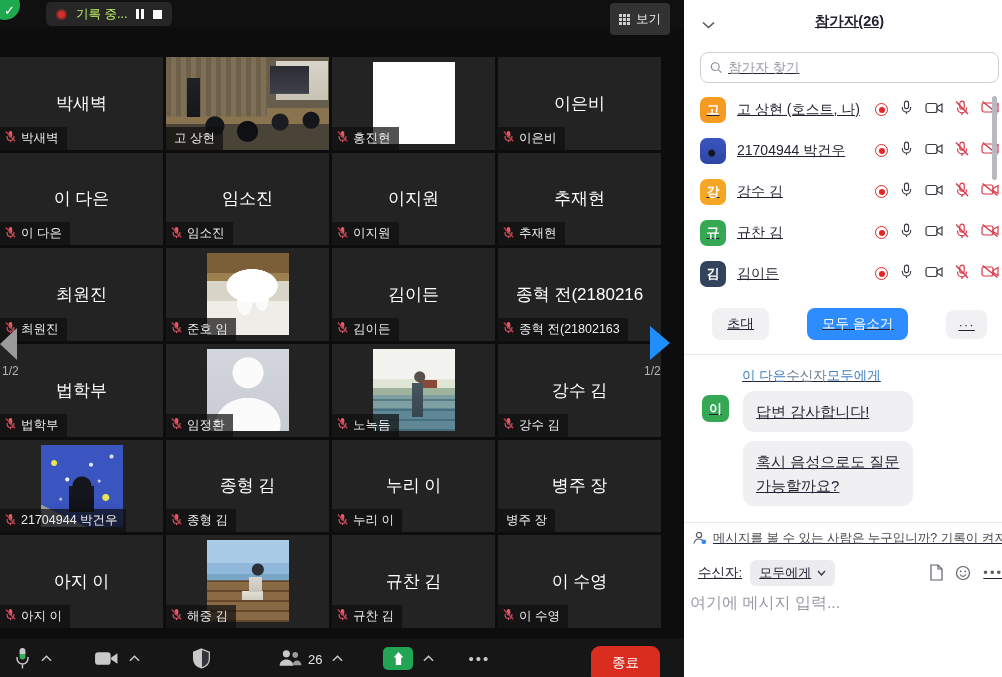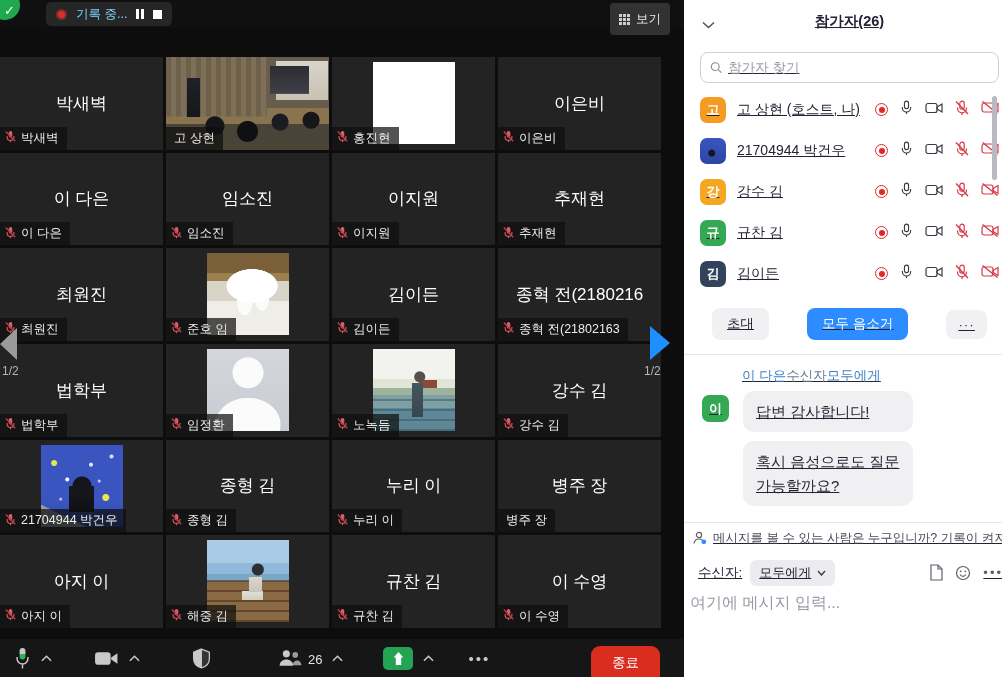--- a/index.html
+++ b/index.html
@@ -11,21 +11,21 @@
   #stage { position:absolute; left:0; top:0; width:684px; height:677px; background:#0d0d0d; }
 
   
   #topbar { position:absolute; left:0; top:0; width:684px; height:28px; background:#101010; }
   .corner-badge { position:absolute; left:-10px; top:-10px; width:30px; height:30px; border-radius:50%;
     background:#1ea94e; color:#fff; font-size:13px; display:flex; align-items:flex-end; justify-content:flex-end;
     padding:2px 5px; }
   .rec-pill { position:absolute; left:46px; top:2px; height:24px; background:#262626; border-radius:5px;
     display:flex; align-items:center; padding:0 10px; gap:9px; }
   .rec-dot { width:11px; height:11px; border-radius:50%; background:#d6302e; border:2px solid #7e2a28; }
-  .rec-text { color:#7dd3fc; font-size:12.5px; }
+  .rec-text { color:#bef264; font-size:12.5px; }
   .rec-btn { color:#fff; font-size:11px; background:none; border:none; cursor:pointer; display:flex; align-items:center; }
   .pause-glyph { display:inline-block; width:8px; height:10px; border-left:3px solid #fff; border-right:3px solid #fff; }
   .stop-glyph { display:inline-block; width:9px; height:9px; background:#fff; }
   .view-btn { position:absolute; right:14px; top:3px; height:21px; background:#323232; border-radius:4px;
     display:flex; align-items:center; gap:6px; padding:16px 9px; color:#ececec; font-size:12.5px; border:none; cursor:pointer;}
   .grid-glyph { display:inline-block; width:11px; height:11px;
     background:
       linear-gradient(#cfcfcf,#cfcfcf) 0 0/3px 3px no-repeat, linear-gradient(#cfcfcf,#cfcfcf) 4px 0/3px 3px no-repeat, linear-gradient(#cfcfcf,#cfcfcf) 8px 0/3px 3px no-repeat,
       linear-gradient(#cfcfcf,#cfcfcf) 0 4px/3px 3px no-repeat, linear-gradient(#cfcfcf,#cfcfcf) 4px 4px/3px 3px no-repeat, linear-gradient(#cfcfcf,#cfcfcf) 8px 4px/3px 3px no-repeat,
       linear-gradient(#cfcfcf,#cfcfcf) 0 8px/3px 3px no-repeat, linear-gradient(#cfcfcf,#cfcfcf) 4px 8px/3px 3px no-repeat, linear-gradient(#cfcfcf,#cfcfcf) 8px 8px/3px 3px no-repeat; }

